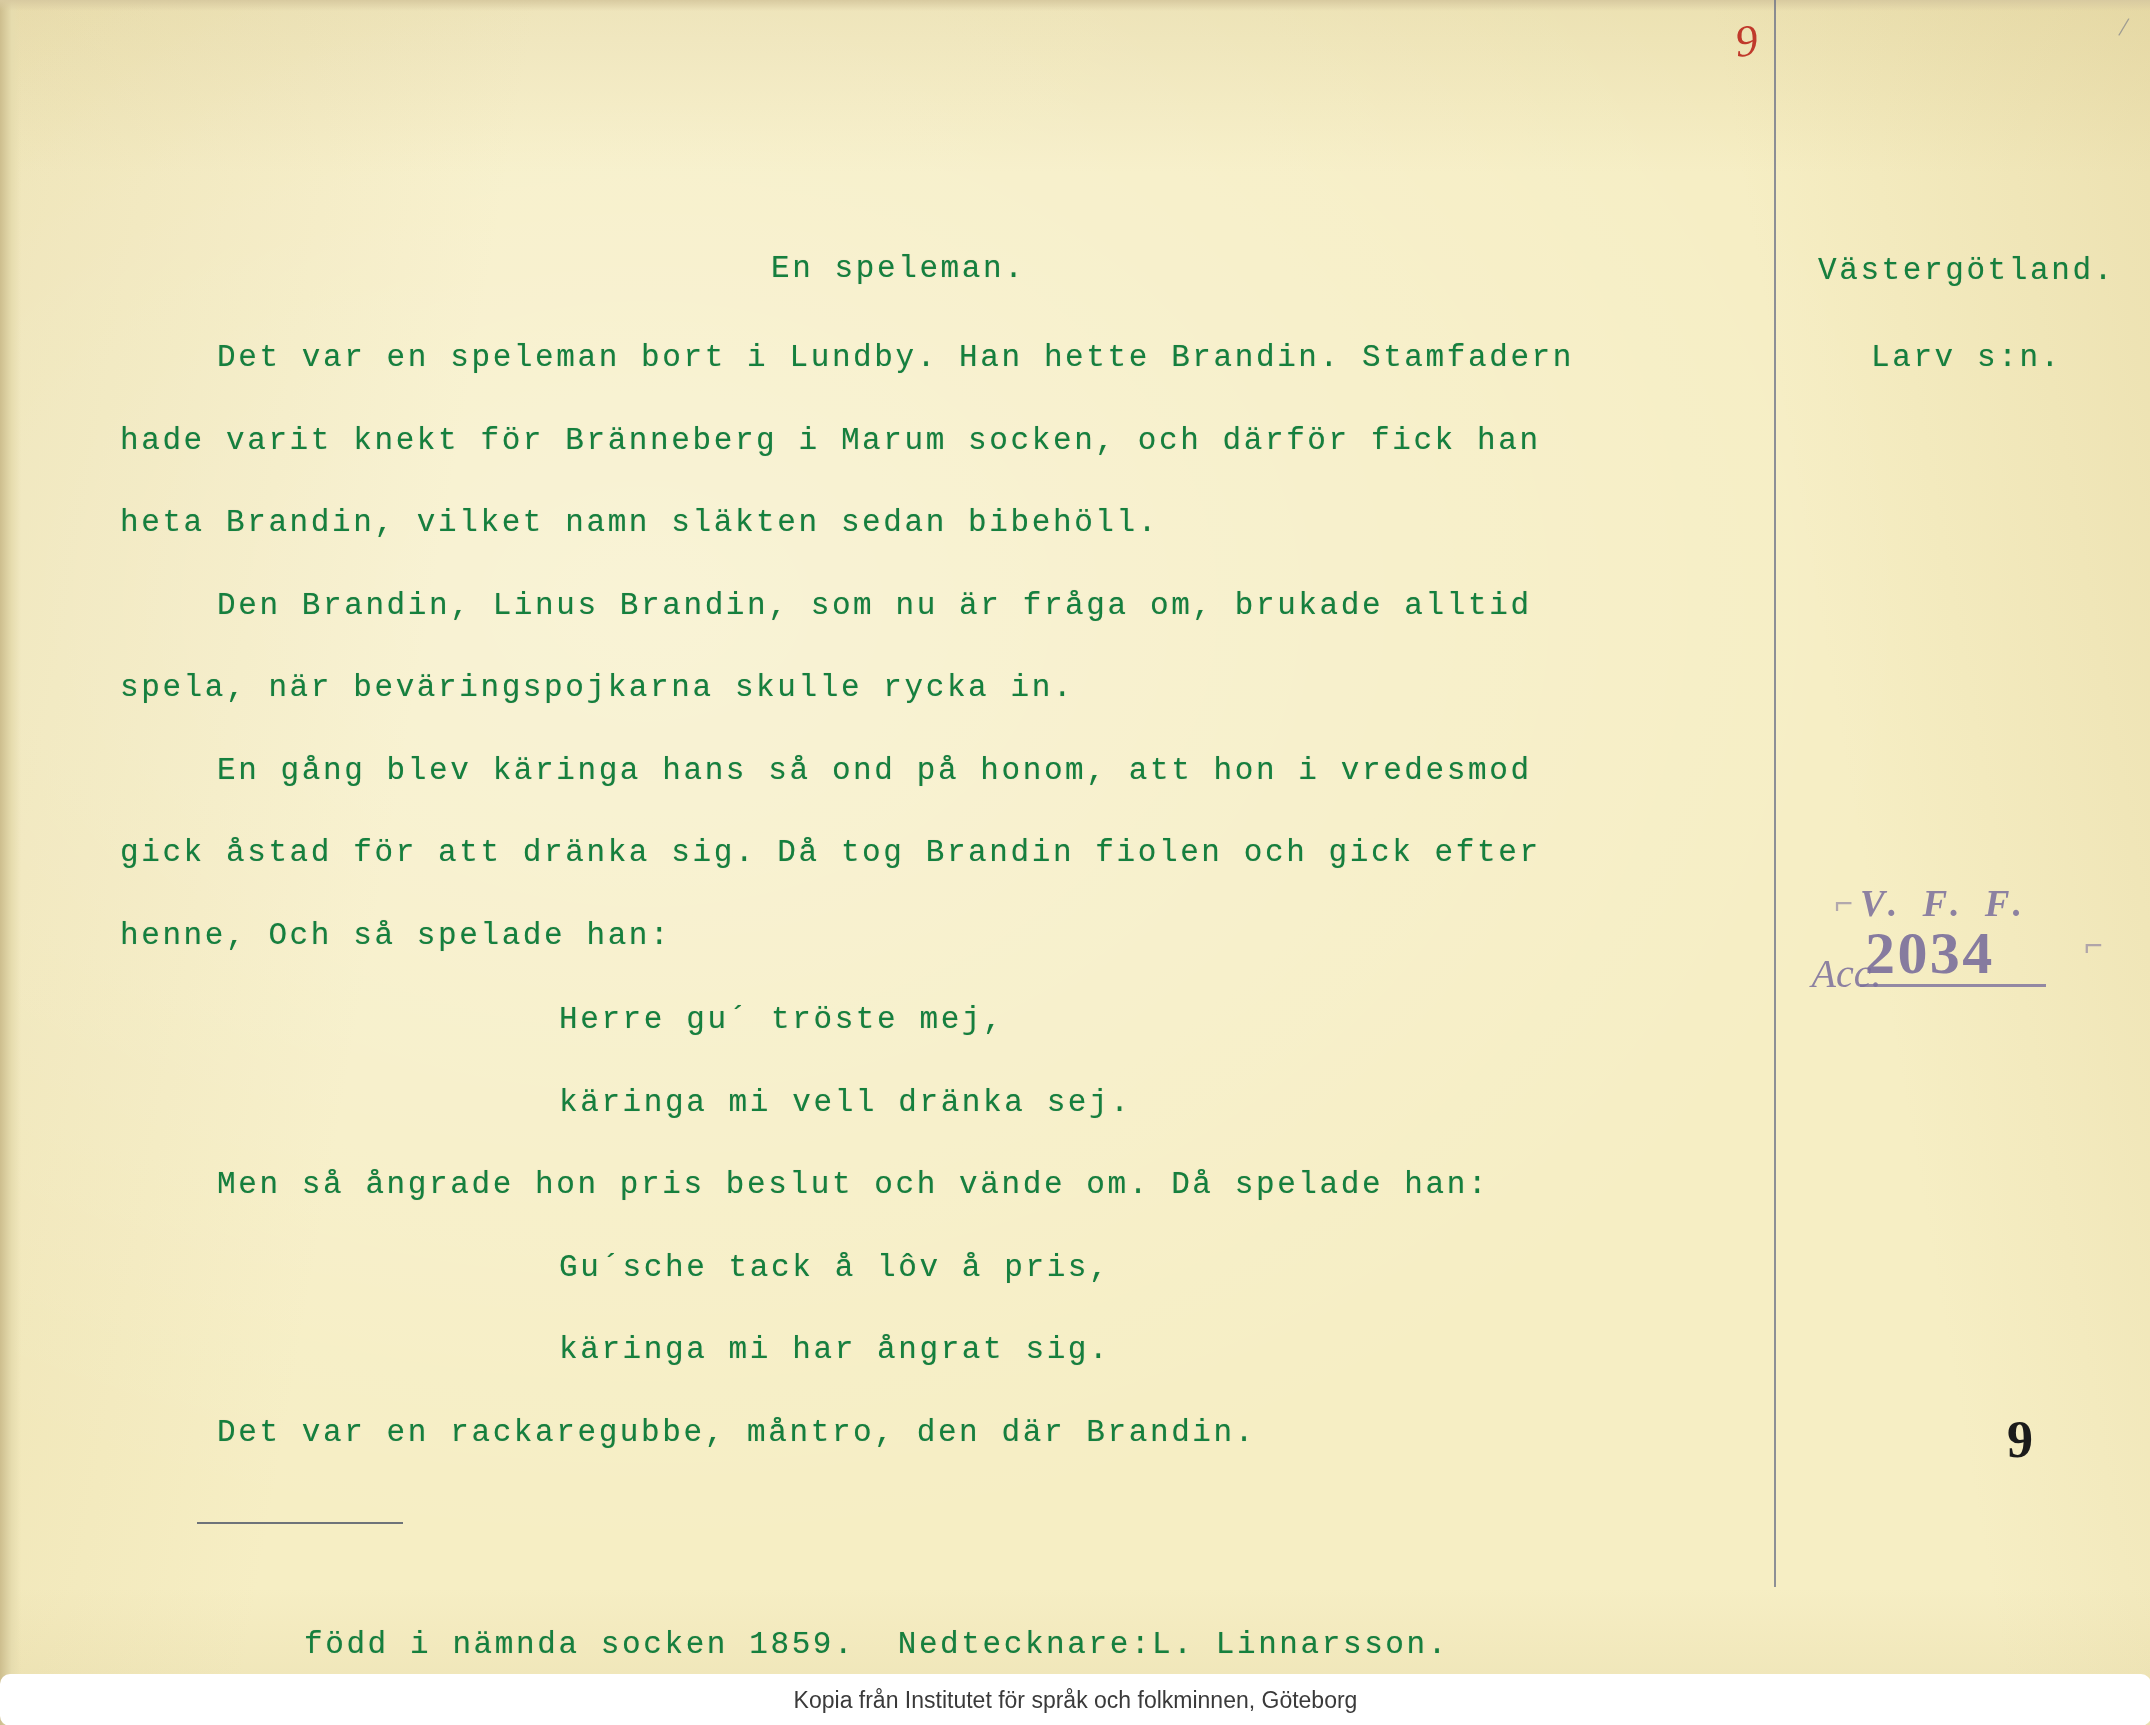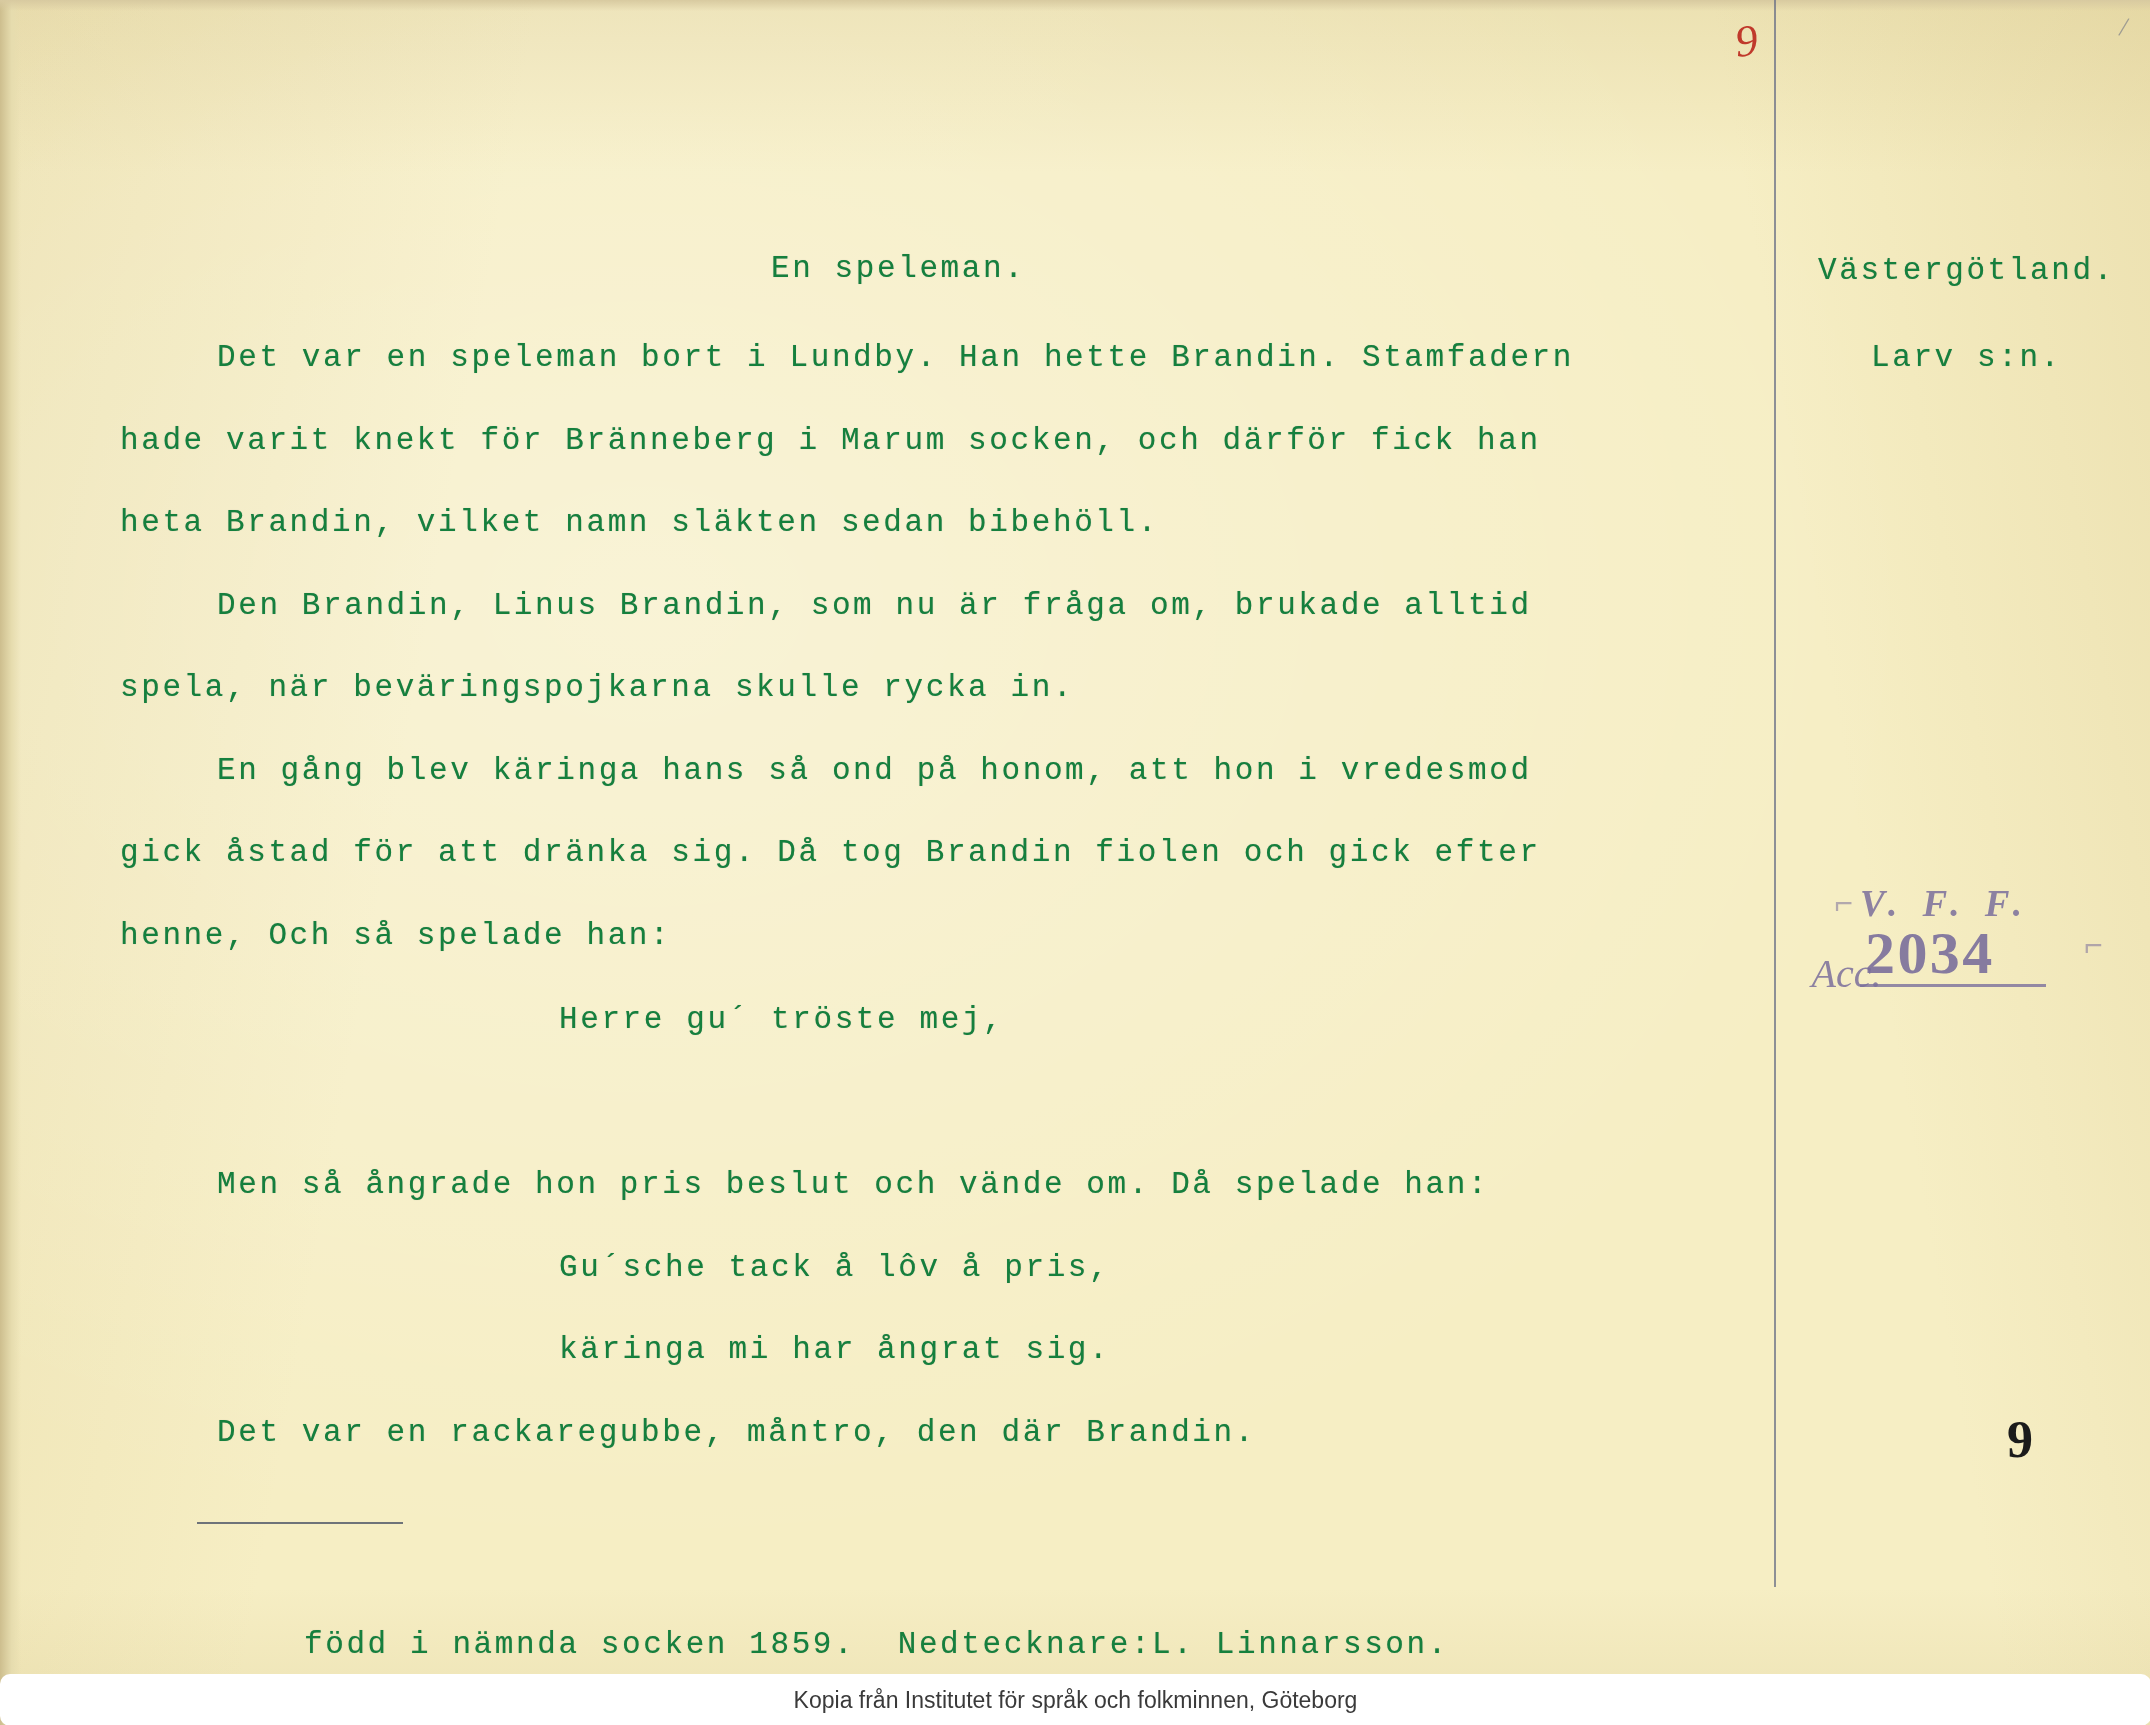--- a/index.html
+++ b/index.html
@@ -231,20 +231,21 @@
   <div class="typed body-line" style="top:505px">heta Brandin, vilket namn släkten sedan bibehöll.</div>
 
   <div class="typed indent" style="top:588px">Den Brandin, Linus Brandin, som nu är fråga om, brukade alltid</div>
   <div class="typed body-line" style="top:670px">spela, när beväringspojkarna skulle rycka in.</div>
 
   <div class="typed indent" style="top:753px">En gång blev käringa hans så ond på honom, att hon i vredesmod</div>
   <div class="typed body-line" style="top:835px">gick åstad för att dränka sig. Då tog Brandin fiolen och gick efter</div>
   <div class="typed body-line" style="top:918px">henne, Och så spelade han:</div>
 
   <div class="typed verse" style="top:1002px">Herre gu´ tröste mej,</div>
+  <div class="typed verse" style="top:1085px">käringa mi vell dränka sej.</div>
 
   <div class="typed indent" style="top:1167px">Men så ångrade hon pris beslut och vände om. Då spelade han:</div>
 
   <div class="typed verse" style="top:1250px">Gu´sche tack å lôv å pris,</div>
   <div class="typed verse" style="top:1332px">käringa mi har ångrat sig.</div>
 
   <div class="typed indent" style="top:1415px">Det var en rackaregubbe, måntro, den där Brandin.</div>
 
   <div class="source-rule"></div>
   <div class="typed" style="left:304px; top:1627px">född i nämnda socken 1859.  Nedtecknare:L. Linnarsson.</div>

